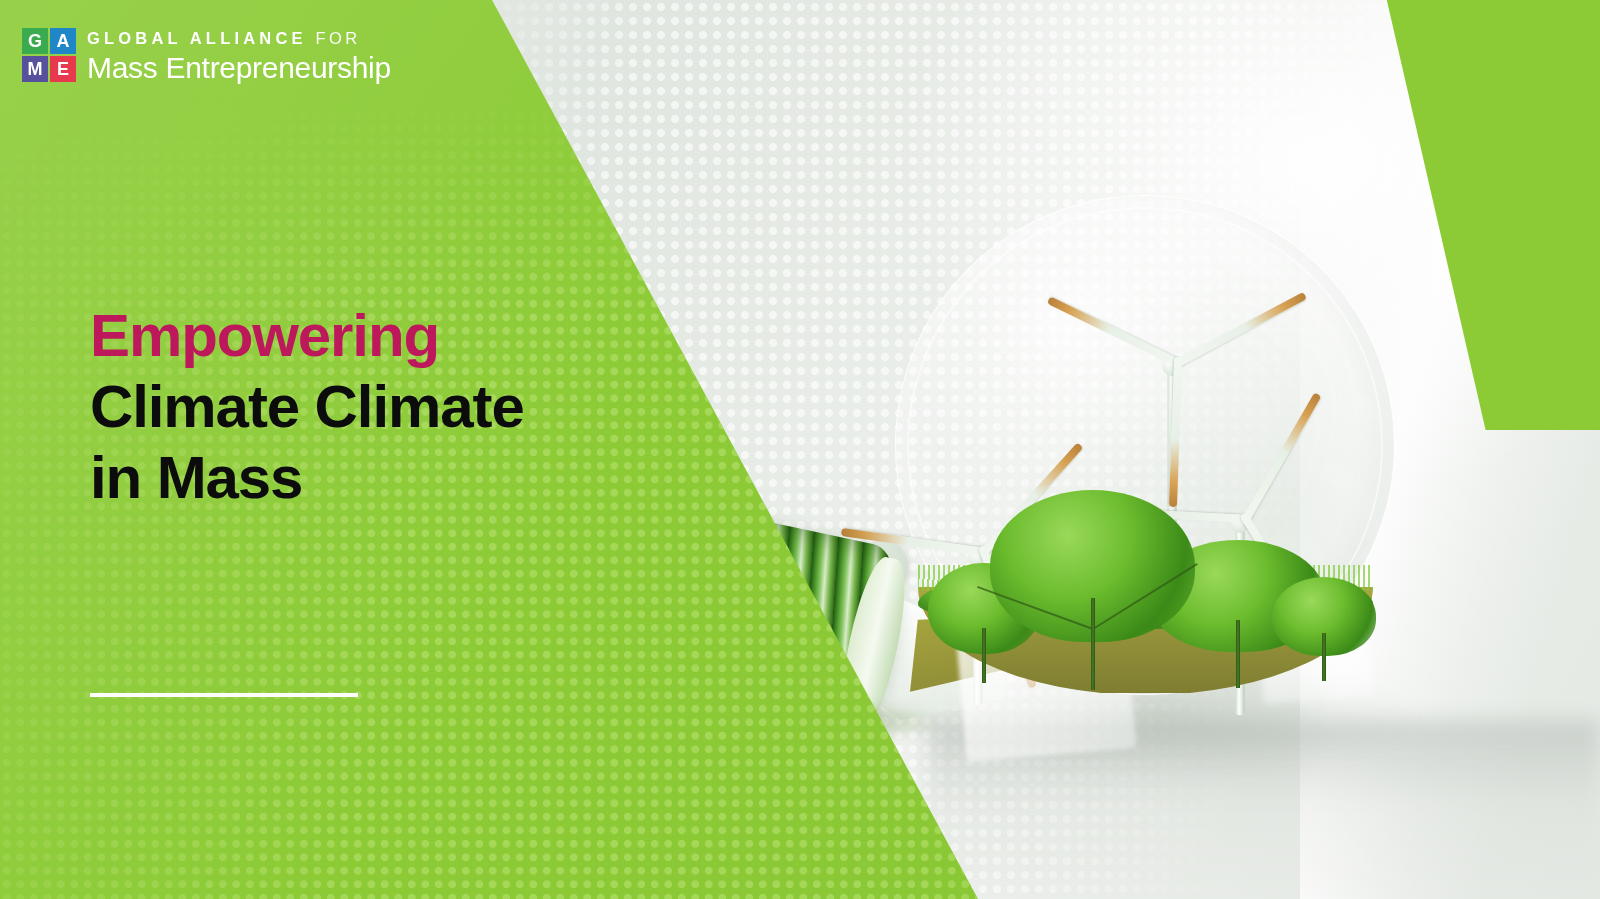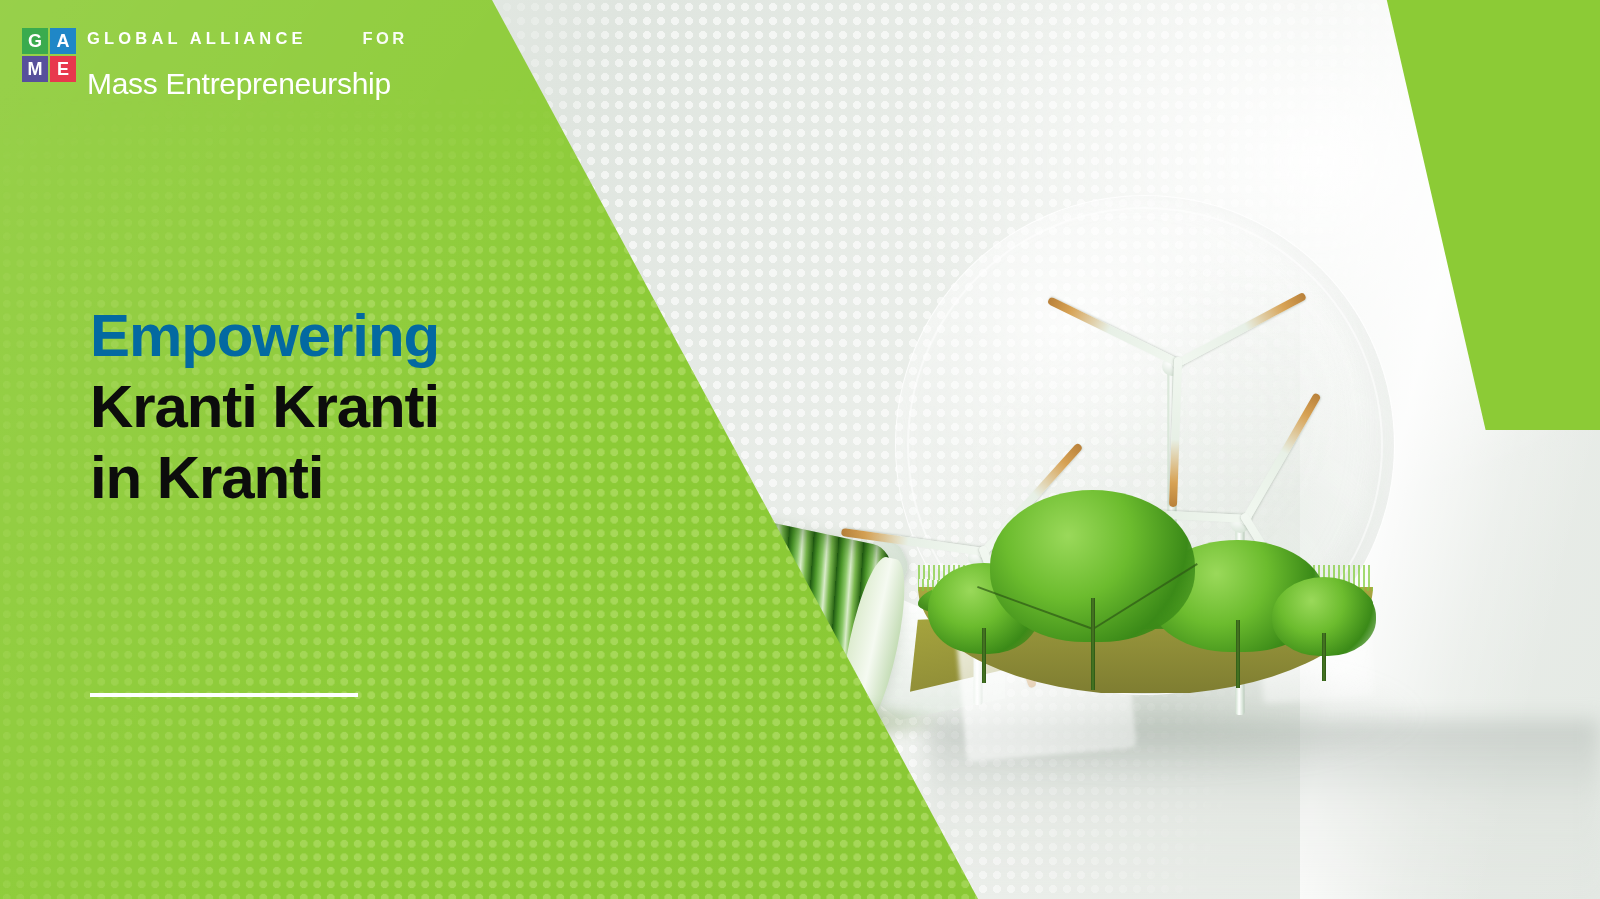--- a/index.html
+++ b/index.html
@@ -255,32 +255,32 @@
   .tile-g { background:#3aab4e; }
   .tile-a { background:#1f87c7; }
   .tile-m { background:#57509c; }
   .tile-e { background:#e8384d; }
 
   .logo-text { padding-top:1px; }
   .logo-line1 {
     color:#ffffff; font-size:16.5px; letter-spacing:4.2px; font-weight:700;
     white-space:nowrap; line-height:1.15;
   }
-  .logo-line1 .for { font-weight:700; letter-spacing:3.4px; opacity:.95;margin-left:47px; }
+  .logo-line1 .for { font-weight:400; letter-spacing:3.4px; opacity:.95; }
   .logo-line2 {
     color:#ffffff; font-size:30px; font-weight:400; line-height:1.1;
-    letter-spacing:-.3px; margin-top:19px; white-space:nowrap;
+    letter-spacing:-.3px; margin-top:3px; white-space:nowrap;
   }
 
   
   .headline {
     position:absolute; left:90px; top:300px; width:470px;
     font-size:60px; font-weight:700; line-height:71px; letter-spacing:-1.1px;
   }
-  .hl-white { color:#0369a1; }
+  .hl-white { color:#be185d; }
   .hl-black { color:#0c0c0c; }
   .rule {
     position:absolute; left:90px; top:693px; width:268px; height:4px;
     background:#ffffff;
   }
 </style>
 </head>
 <body>
 
 <div class="stage">
@@ -380,18 +380,18 @@
       <div class="logo-line1">
         <span>GLOBAL ALLIANCE</span>
         <span class="for">FOR</span>
       </div>
       <div class="logo-line2">Mass Entrepreneurship</div>
     </div>
   </div>
 
   <div class="headline">
     <div class="hl-white">Empowering</div>
-    <div class="hl-black">Kranti Kranti</div>
-    <div class="hl-black">in Kranti</div>
+    <div class="hl-black">Climate Climate</div>
+    <div class="hl-black">in Mass</div>
   </div>
   <div class="rule"></div>
 
 </div>
 
 </body></html>

